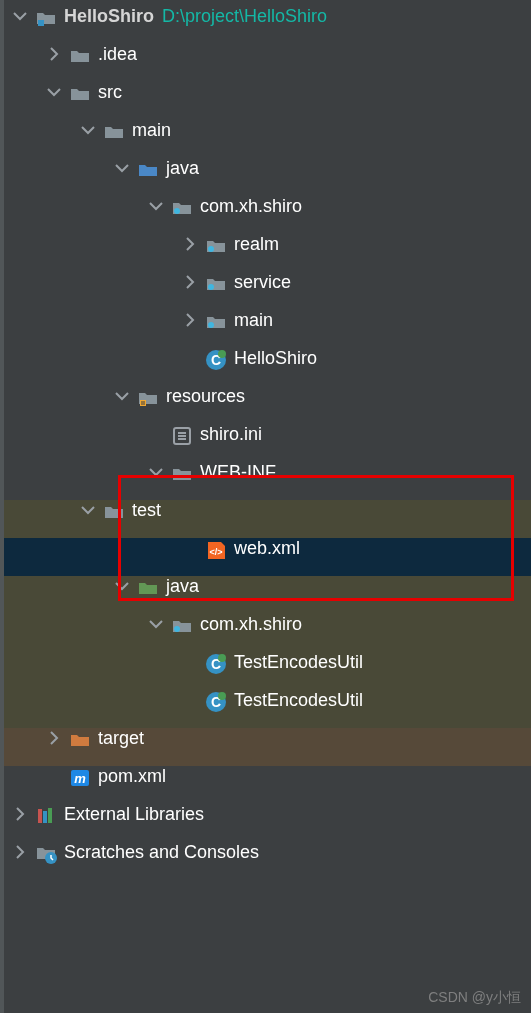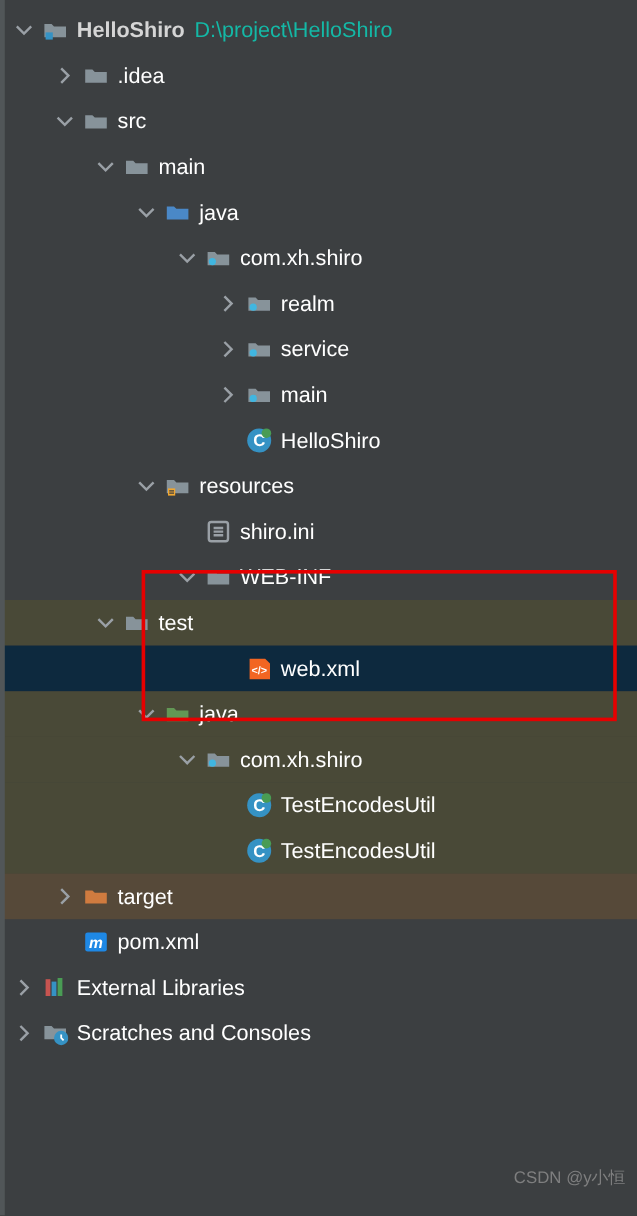--- a/index.html
+++ b/index.html
@@ -9,21 +9,20 @@
       background: #3c3f41;
       font-family: "Segoe UI", Arial, sans-serif;
       font-size: 18px;
       color: #bbbbbb;
       overflow: hidden;
       position: relative;
     }
     .tree { padding-top: 6px; }
     .row {
       display: flex;
-      align-items: center;
       height: 38px;
       white-space: nowrap;
       padding-left: 10px;
     }
     .row.selected { background: #0d293e; }
     .row.olive { background: rgba(98, 92, 38, 0.35); }
     .indent { display: inline-block; width: 34px; flex-shrink: 0; }
     .toggle {
       width: 20px;
       height: 20px;
@@ -51,21 +50,21 @@
       border: 3px solid #e60000;
       left: 118px;
       top: 475px;
       width: 396px;
       height: 126px;
       pointer-events: none;
     }
     .watermark {
       position: absolute;
       right: 10px;
-      bottom: 22px;
+      bottom: 6px;
       color: #8a8a8a;
       font-size: 14px;
       opacity: 0.85;
     }
     .leftbar {
       position: absolute;
       left: 0; top: 0; bottom: 0; width: 4px;
       background: #515658;
     }
     

